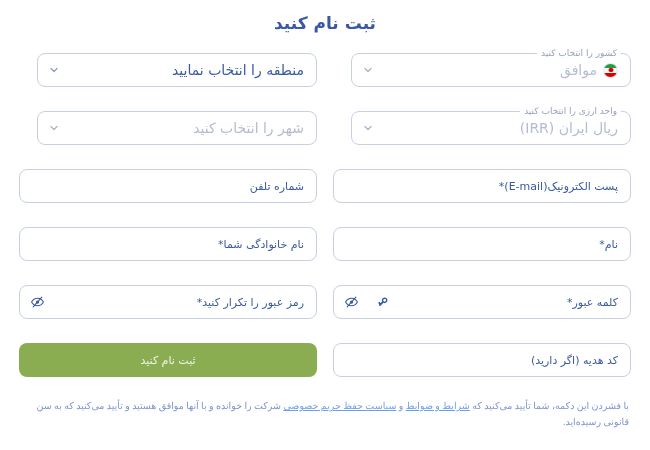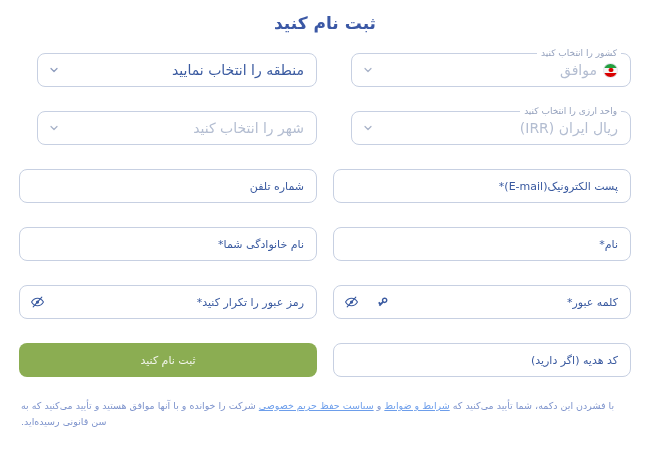--- a/index.html
+++ b/index.html
@@ -113,24 +113,25 @@
     background: #8bad52;
     color: #f2f5ec;
     font-family: "DejaVu Sans", sans-serif;
     font-size: 11px;
     cursor: pointer;
   }
 
   .footer-note {
     margin: 21px auto 0;
     width: 608px;
-    text-align: left;
+    text-align: right;
     font-size: 9.5px;
     line-height: 16px;
     color: #7d93cc;
+    font-family: Liberation Serif, serif;
   }
   .footer-note a {
     color: #6d9eeb;
     text-decoration: underline;
     cursor: pointer;
   }
 </style>
 </head>
 <body>
 

